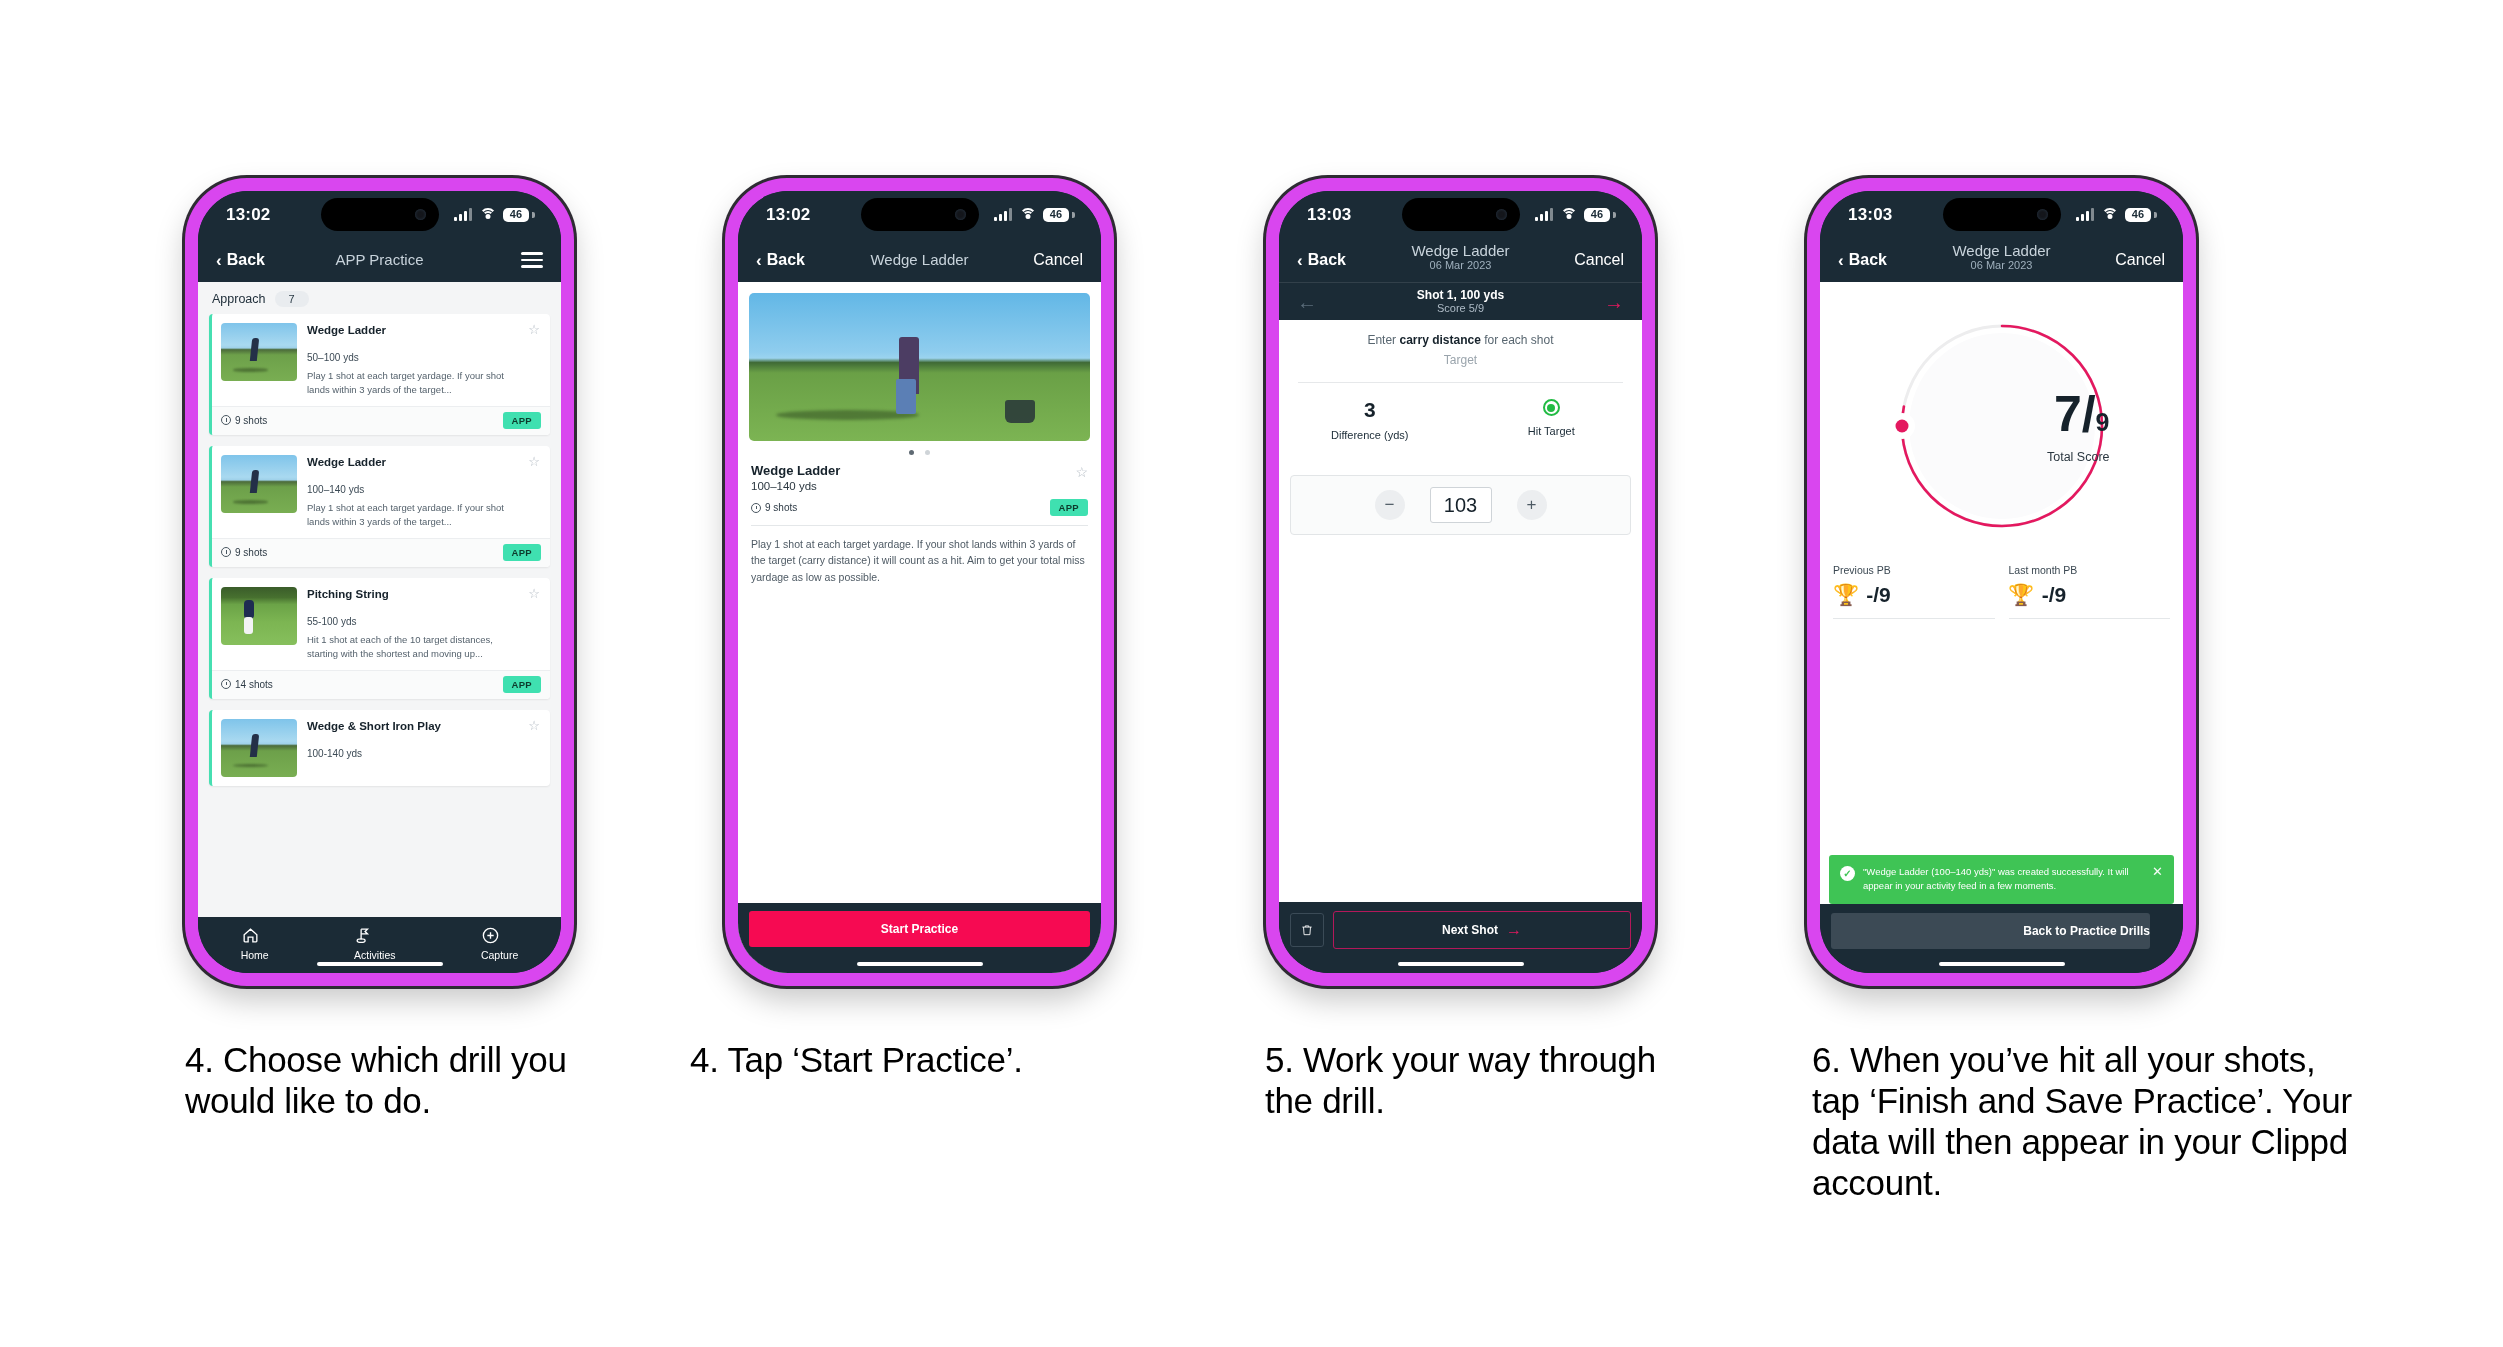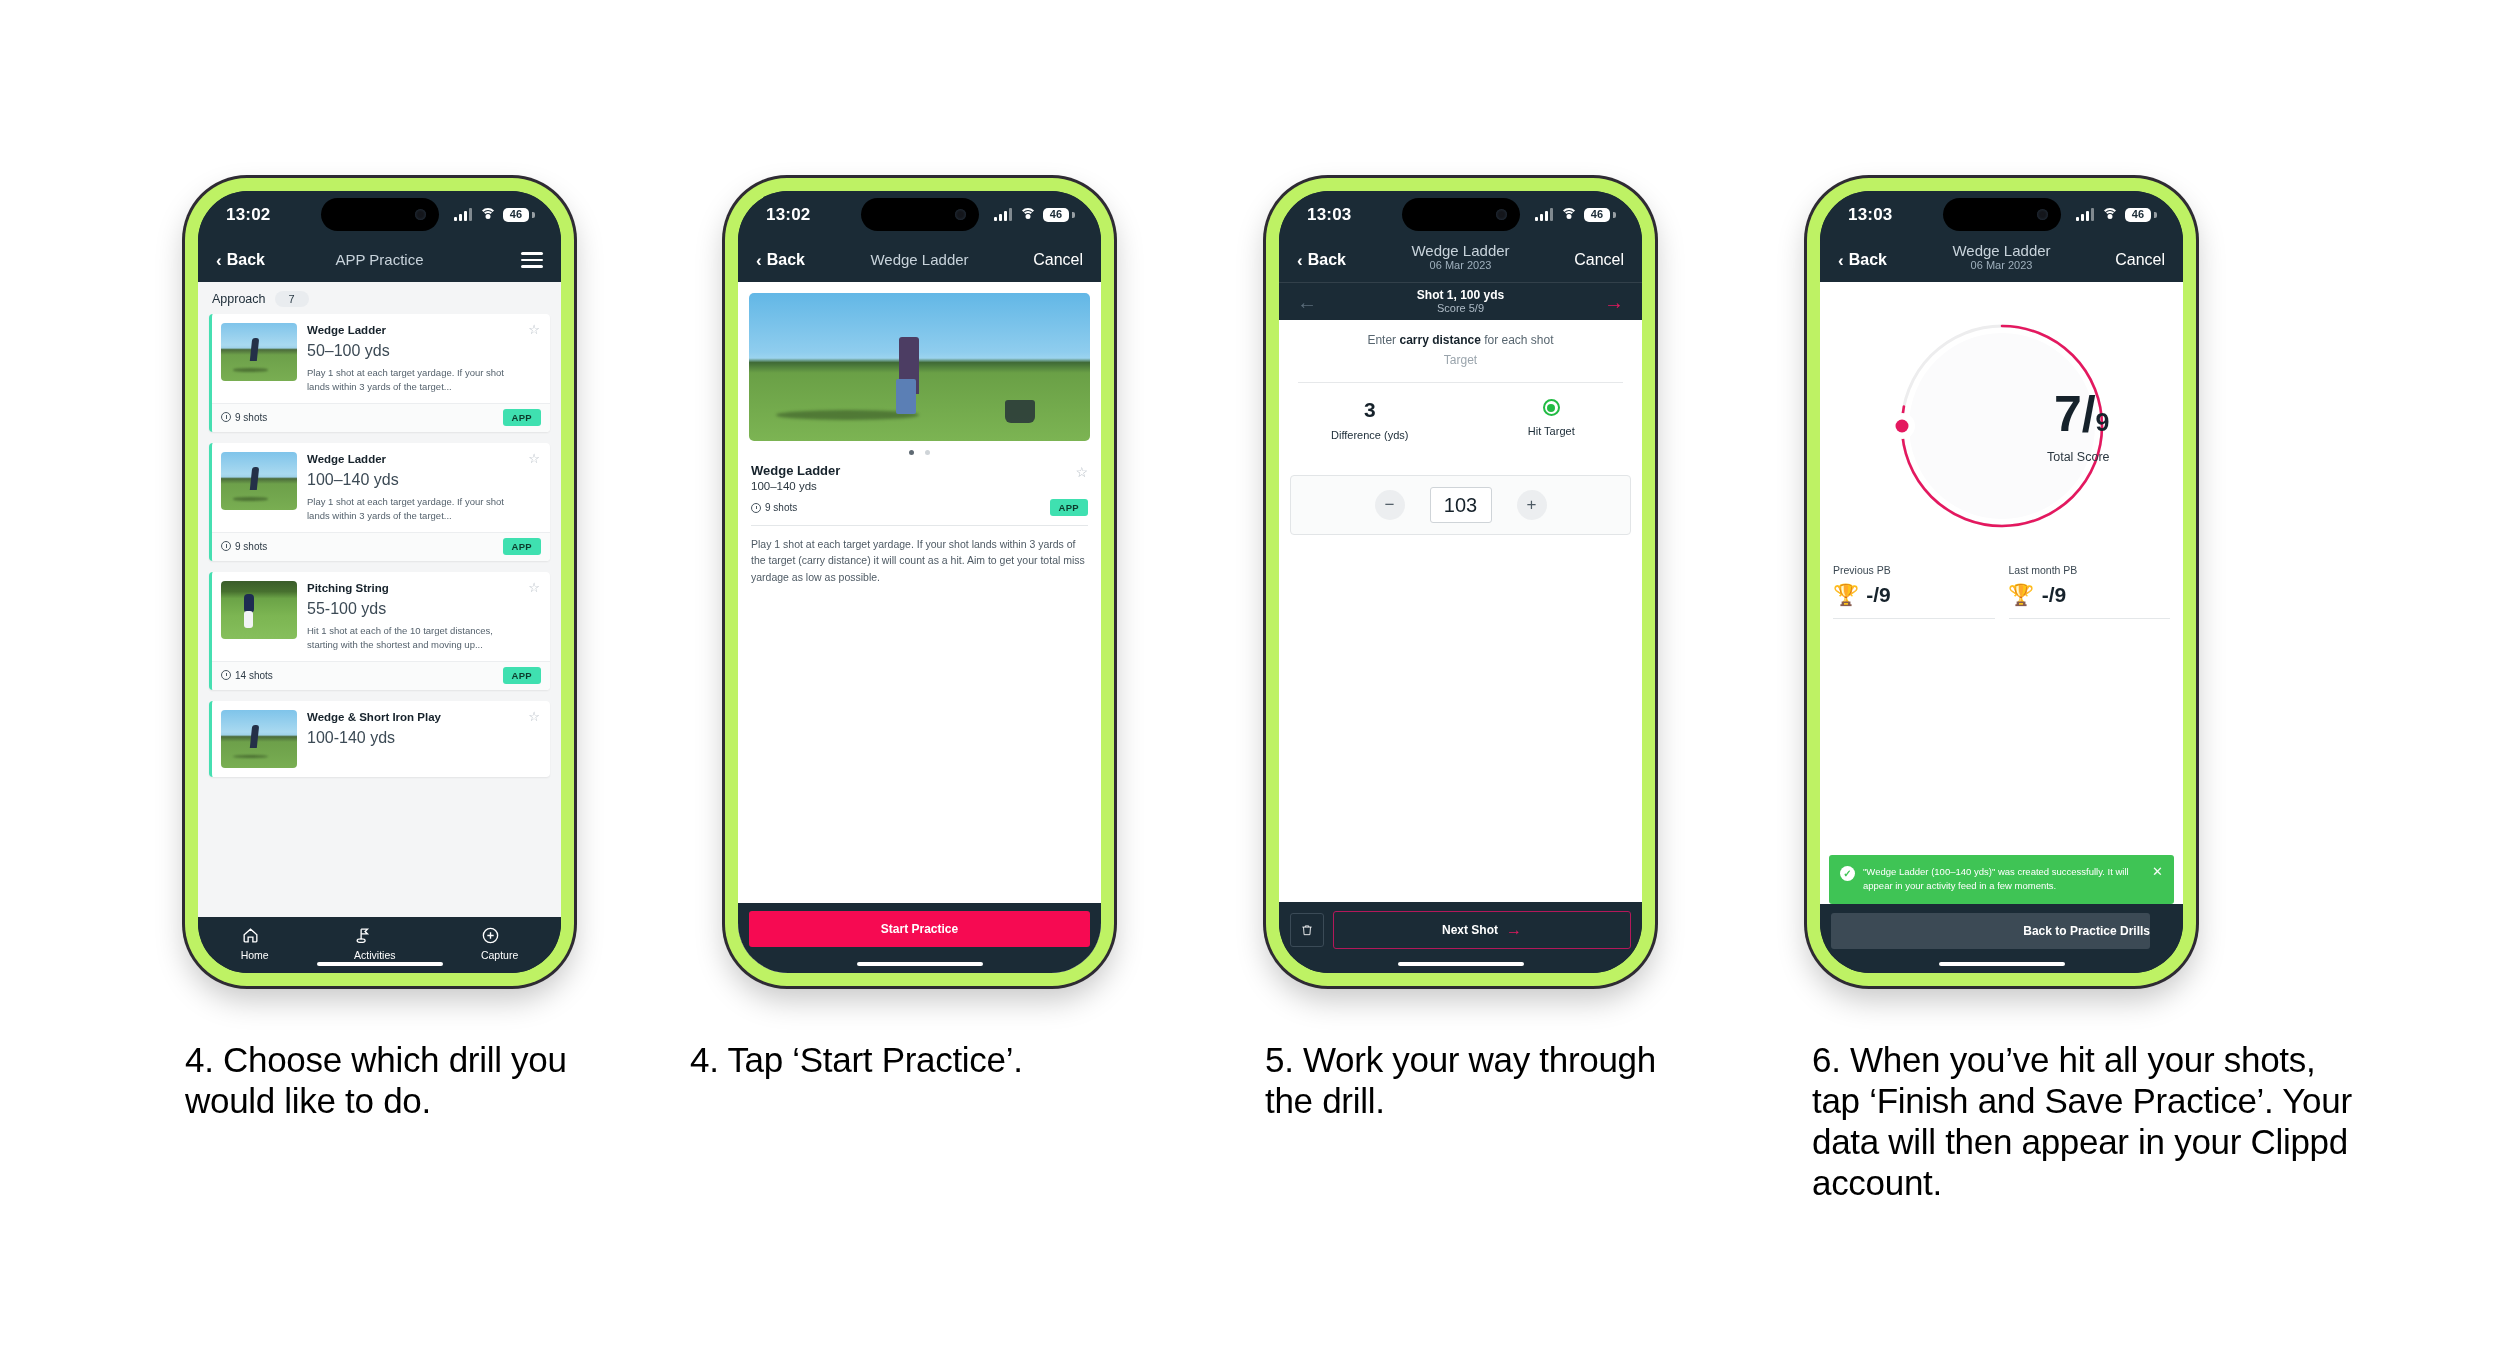--- a/index.html
+++ b/index.html
@@ -9,21 +9,21 @@
     font-family: "Liberation Sans", sans-serif;
     overflow: hidden;
   }
   .stage { position: relative; width: 2503px; height: 1347px; }
 
   
   .phone {
     position: absolute;
     width: 389px; height: 808px;
     border-radius: 62px;
-    background: #bef264;
+    background: #d946ef;
     box-shadow: 0 0 0 3px #2e2b33, 0 14px 30px rgba(0,0,0,.22);
     padding: 13px;
   }
   .screen {
     position: relative;
     width: 100%; height: 100%;
     border-radius: 50px;
     overflow: hidden;
     background: #1b2b36;
     display: flex; flex-direction: column;
@@ -121,21 +121,21 @@
           padding: 2px 14px; font-weight:500; }
 
   
   .card { background:#fff; margin: 0 11px 11px; border-radius: 4px;
           border-left: 3.5px solid #46dfb1; overflow:hidden;
           box-shadow: 0 1px 2px rgba(0,0,0,.07); }
   .card-main { display:flex; gap:10px; padding: 9px 10px 9px 9px; }
   .thumb { width: 76px; height: 58px; border-radius: 4px; flex: 0 0 76px; overflow:hidden; position:relative; }
   .card-info { flex:1; min-width:0; position:relative; padding-right: 18px; }
   .card-title { font-size: 11.5px; font-weight: bold; color:#16222b; line-height:1.25; }
-  .card-sub { font-size: 16px; color:#3c4a55; margin-top: 5px; }
+  .card-sub { font-size: 10px; color:#3c4a55; margin-top: 15px; }
   .card-desc { font-size: 9.5px; color:#55626d; line-height: 1.45; margin-top: 6px; }
   .star { position:absolute; right:0; top:0; font-size:13px; color:#b4bcc4; line-height:1; }
   .card-foot { display:flex; align-items:center; padding: 5px 9px 6px;
                border-top: 1px solid #eceef0; background:#fafbfb; }
   .shots { font-size: 10px; color:#2d3a45; display:flex; align-items:center; gap:4px; }
   .clock { width:10px; height:10px; border:1.3px solid #4a5761; border-radius:50%; position:relative; display:inline-block; }
   .clock::after { content:""; position:absolute; left:50%; top:2px; width:1.2px; height:3.2px; background:#4a5761; }
   .tag { margin-left:auto; background:#3fe0b0; color:#0d3b2c; font-size:9.5px;
          font-weight:bold; border-radius:3px; padding: 3px 9px; letter-spacing:.3px; }
 

